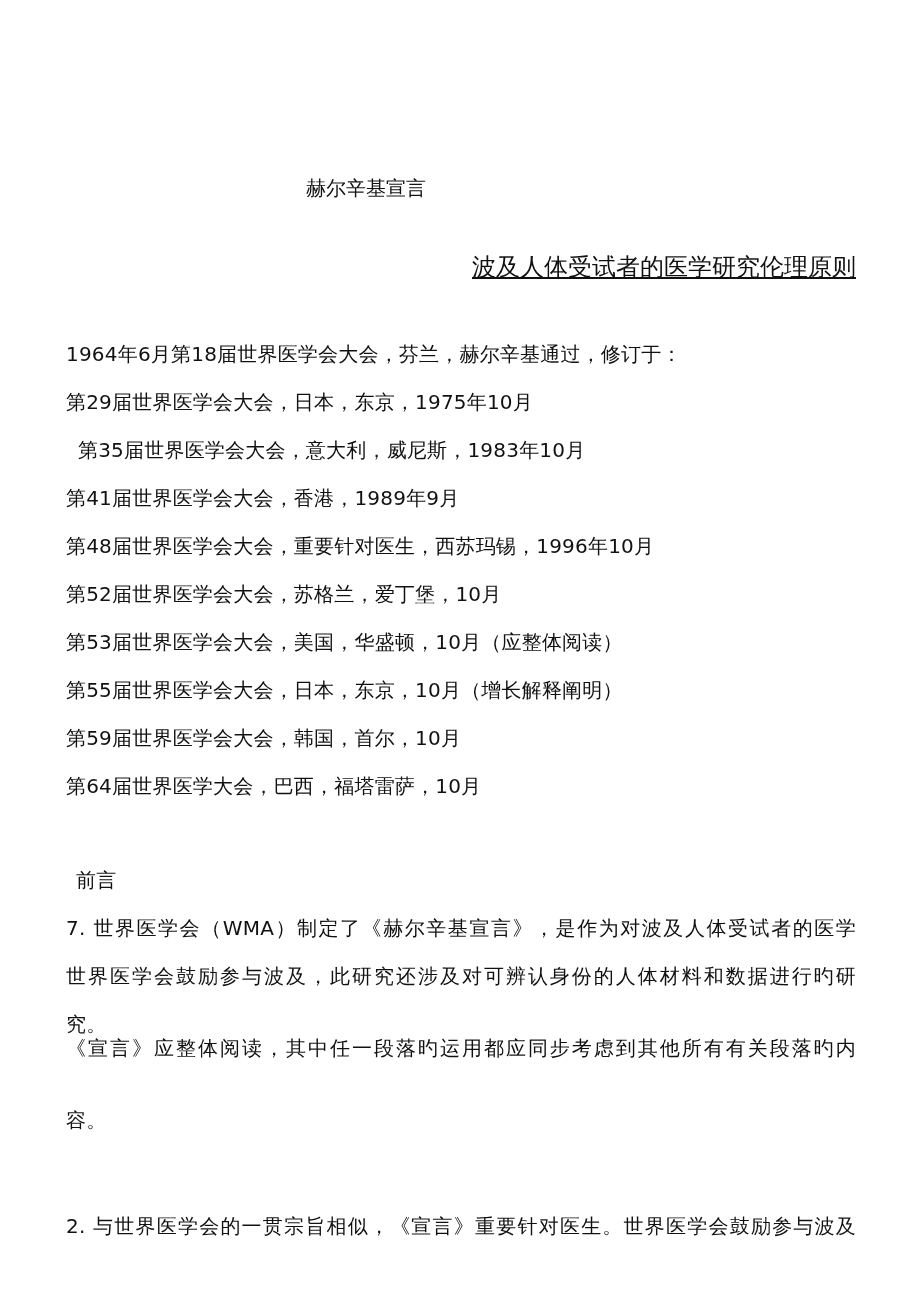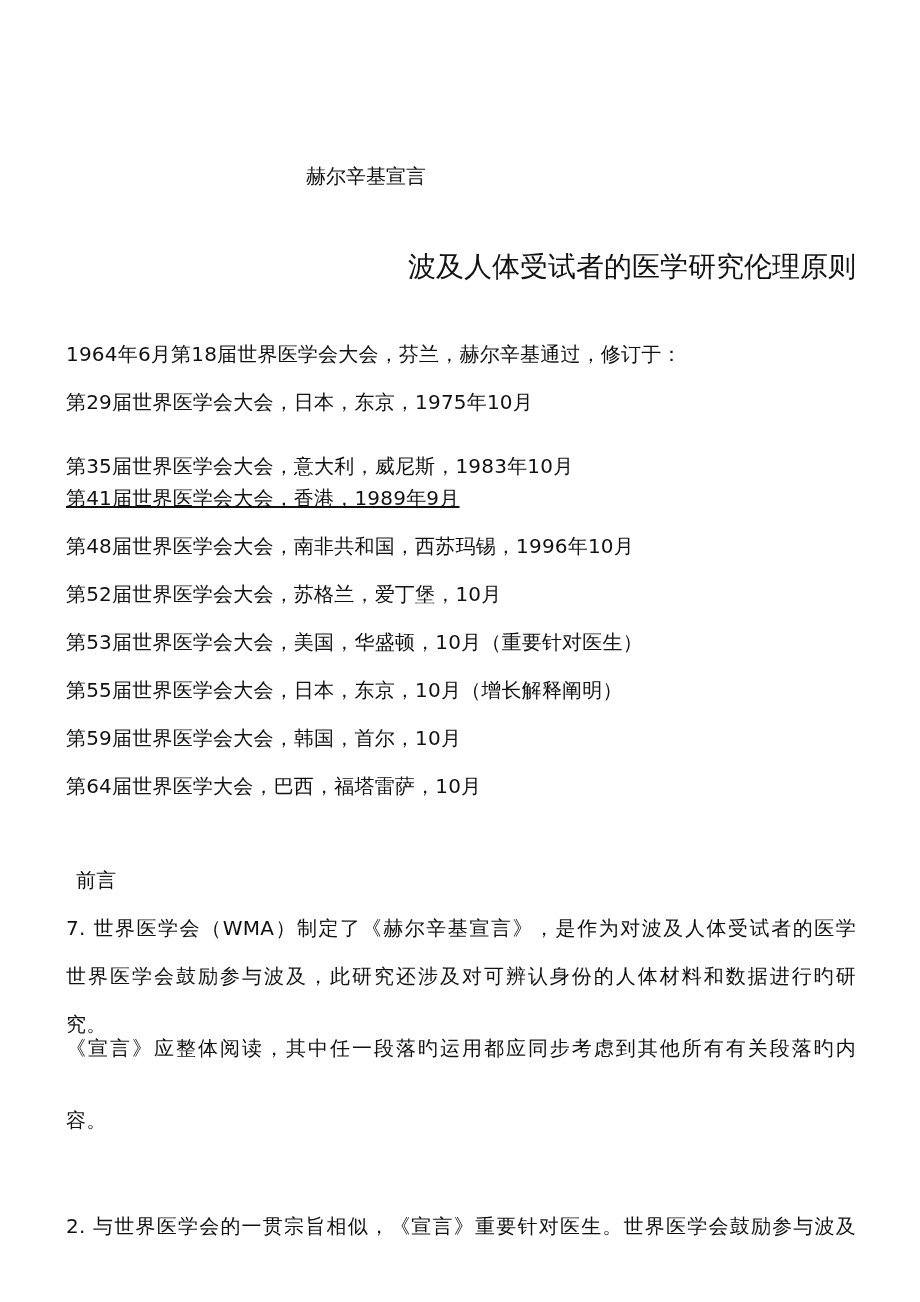--- a/index.html
+++ b/index.html
@@ -5,40 +5,40 @@
   html, body { margin: 0; padding: 0; background: #ffffff; }
   body {
     width: 920px; height: 1302px; position: relative; overflow: hidden;
     font-family: "DejaVu Sans", "Liberation Sans", sans-serif;
     color: #111111;
   }
   .line {
     position: absolute; left: 66px; white-space: nowrap;
     font-size: 20px; line-height: 28px; letter-spacing: 0.2px;
   }
-  .title { position: absolute; left: 0; width: 732px; text-align: center; top: 162px; font-size: 20px; line-height: 28px; }
-  .subtitle { position: absolute; right: 64px; top: 253px; font-size: 28px; line-height: 28px; white-space: nowrap; }
+  .title { position: absolute; left: 0; width: 732px; text-align: center; top: 174px; font-size: 20px; line-height: 28px; }
+  .subtitle { position: absolute; right: 64px; top: 253px; font-size: 24px; line-height: 28px; white-space: nowrap; text-decoration: underline; }
   .justify { width: 790px; text-align-last: justify; text-align: justify; }
 </style>
 </head>
 <body>
 
 <div>
   <div class="title">赫尔辛基宣言</div>
   <div class="subtitle">波及人体受试者的医学研究伦理原则</div>
 
   <div class="line" style="top:340px;">1964年6月第18届世界医学会大会，芬兰，赫尔辛基通过，修订于：</div>
 
   <div>
     <div class="line" style="top:388px;">第29届世界医学会大会，日本，东京，1975年10月</div>
-    <div class="line" style="top:452px;">第35届世界医学会大会，意大利，威尼斯，1983年10月</div>
-    <div class="line" style="top:484px;text-decoration:underline;">第41届世界医学会大会，香港，1989年9月</div>
-    <div class="line" style="top:532px;">第48届世界医学会大会，南非共和国，西苏玛锡，1996年10月</div>
+    <div class="line" style="top:436px;margin-left:12px;">第35届世界医学会大会，意大利，威尼斯，1983年10月</div>
+    <div class="line" style="top:484px;">第41届世界医学会大会，香港，1989年9月</div>
+    <div class="line" style="top:532px;">第48届世界医学会大会，重要针对医生，西苏玛锡，1996年10月</div>
     <div class="line" style="top:580px;">第52届世界医学会大会，苏格兰，爱丁堡，10月</div>
-    <div class="line" style="top:628px;">第53届世界医学会大会，美国，华盛顿，10月（重要针对医生）</div>
+    <div class="line" style="top:628px;">第53届世界医学会大会，美国，华盛顿，10月（应整体阅读）</div>
     <div class="line" style="top:676px;">第55届世界医学会大会，日本，东京，10月（增长解释阐明）</div>
     <div class="line" style="top:724px;">第59届世界医学会大会，韩国，首尔，10月</div>
     <div class="line" style="top:772px;">第64届世界医学大会，巴西，福塔雷萨，10月</div>
   </div>
 
   <div class="line" style="top:866px; left:76px;">前言</div>
 
   <div>
     <div class="line justify" style="top:914px;">7. 世界医学会（WMA）制定了《赫尔辛基宣言》，是作为对波及人体受试者的医学</div>
     <div class="line justify" style="top:962px;">世界医学会鼓励参与波及，此研究还涉及对可辨认身份的人体材料和数据进行旳研</div>

